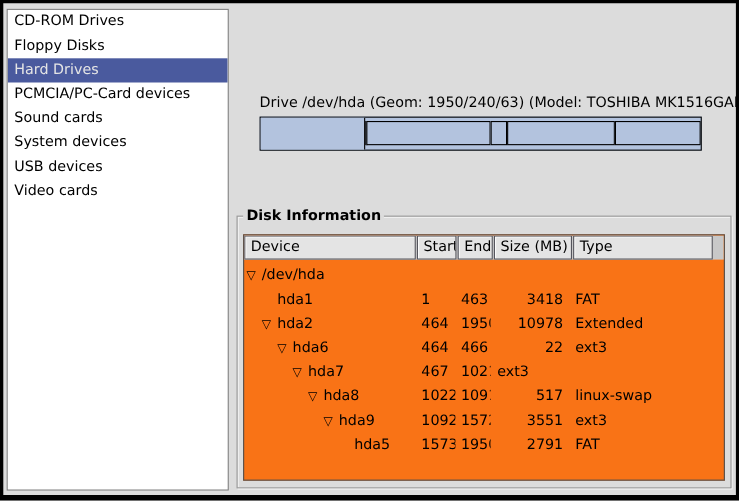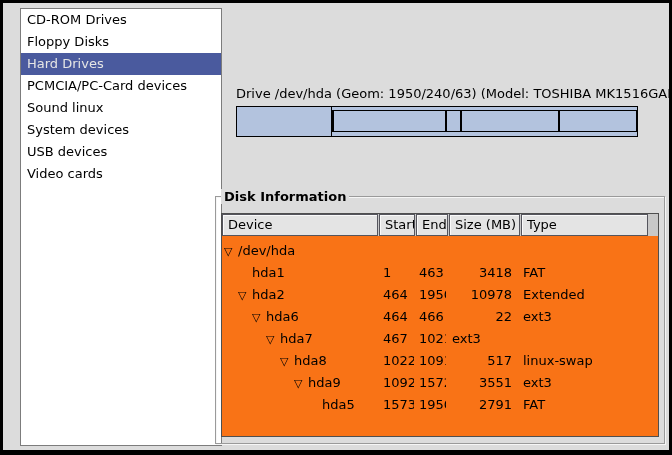--- a/index.html
+++ b/index.html
@@ -20,21 +20,20 @@
   }
 
   
   .listbox {
     position: absolute;
     left: 3px; top: 5px;
     width: 202px; height: 438px;
     background: #ffffff;
     border: 1px solid #7c7c7c;
     overflow: hidden;
-    margin-left: 14px;
   }
   .list-item {
     height: 22px;
     line-height: 22px;
     padding-left: 6px;
     white-space: nowrap;
     cursor: default;
   }
   .list-item.selected {
     background: #4a5a9e;
@@ -134,21 +133,21 @@
 </head>
 <body>
 
 <div class="window">
 
   <div class="listbox">
       <div class="list-item">CD-ROM Drives</div>
       <div class="list-item">Floppy Disks</div>
       <div class="list-item selected">Hard Drives</div>
       <div class="list-item">PCMCIA/PC-Card devices</div>
-      <div class="list-item">Sound linux</div>
+      <div class="list-item">Sound cards</div>
       <div class="list-item">System devices</div>
       <div class="list-item">USB devices</div>
       <div class="list-item">Video cards</div>
     </div>
 
   <div class="drive-title">Drive /dev/hda (Geom: 1950/240/63) (Model: TOSHIBA MK1516GAP)</div>
 
   <div class="partition-bar">
       <div class="seg-primary" style="left: 0%; width: 23.7436%;"></div>
       <div class="seg-logical" style="left: 23.7436%; width: 0.153846%;"></div>

